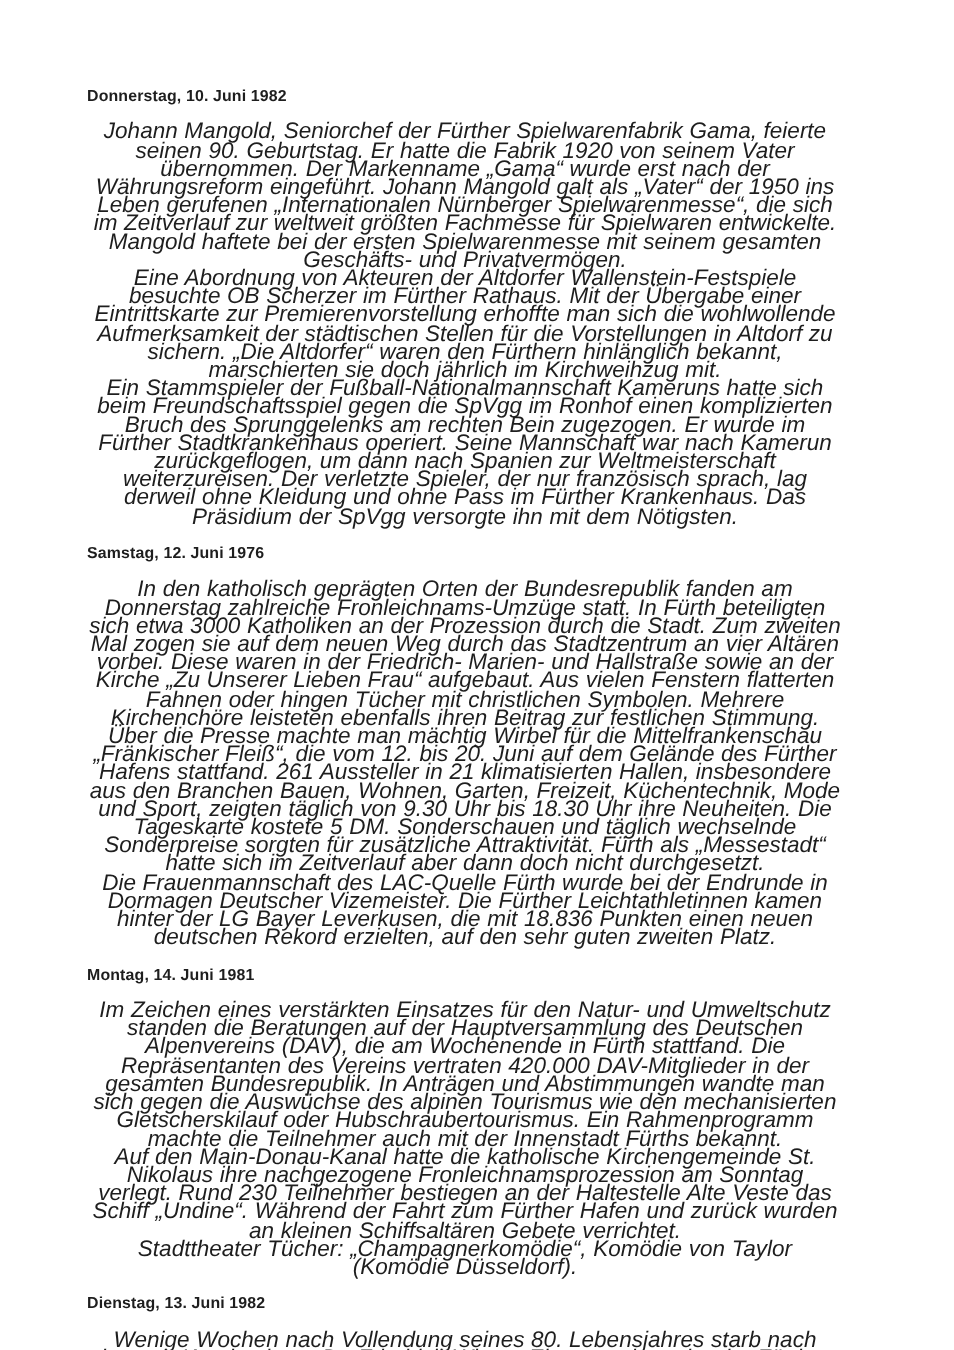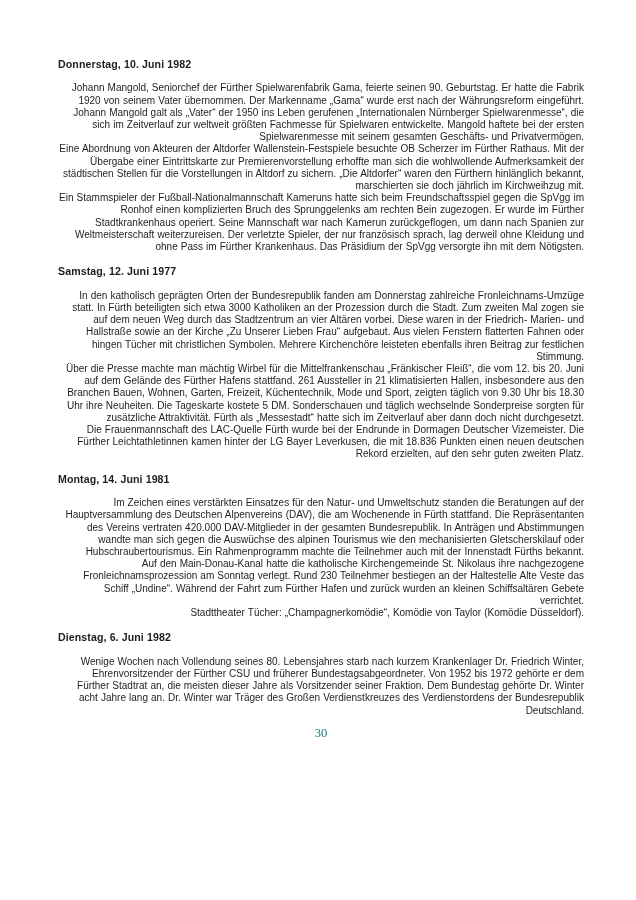--- a/index.html
+++ b/index.html
@@ -11,42 +11,43 @@
     width: 636px;
     height: 900px;
     font-family: "Liberation Sans", sans-serif;
     color: #1e1e1e;
     overflow: hidden;
   }
   .page {
     box-sizing: border-box;
     width: 636px;
     height: 900px;
-    padding: 58px 52px 0 58px;
+    padding: 58px 74px 0 58px;
     background: #ffffff;
   }
   .day-section {
     margin: 0;
   }
   .day-heading {
     font-size: 10.6px;
     font-weight: bold;
     line-height: 12.2px;
     margin: 12.2px 0 12.2px 0;
     letter-spacing: 0.1px;
   }
   .day-section:first-child .day-heading {
     margin-top: 0;
   }
   .para {
-    font-size: 10px;
+    font-size: 15px;
     line-height: 12.2px;
     margin: 0;
-    text-align: right;
+    text-align: center;
     word-spacing: 0.3px;
+    font-style: italic;
   }
   .page-number {
     font-family: "Liberation Serif", serif;
     font-size: 12.5px;
     line-height: 14px;
     text-align: center;
     margin-top: 9px;
     color: #0f766e;
   }
 </style>
@@ -56,34 +57,34 @@
 <div class="page">
 
   <section class="day-section">
     <h2 class="day-heading">Donnerstag, 10. Juni 1982</h2>
     <p class="para">Johann Mangold, Seniorchef der Fürther Spielwarenfabrik Gama, feierte seinen 90. Geburtstag. Er hatte die Fabrik 1920 von seinem Vater übernommen. Der Markenname „Gama“ wurde erst nach der Währungsreform eingeführt. Johann Mangold galt als „Vater“ der 1950 ins Leben gerufenen „Internationalen Nürnberger Spielwarenmesse“, die sich im Zeitverlauf zur weltweit größten Fachmesse für Spielwaren entwickelte. Mangold haftete bei der ersten Spielwarenmesse mit seinem gesamten Geschäfts- und Privatvermögen.</p>
     <p class="para">Eine Abordnung von Akteuren der Altdorfer Wallenstein-Festspiele besuchte OB Scherzer im Fürther Rathaus. Mit der Übergabe einer Eintrittskarte zur Premierenvorstellung erhoffte man sich die wohlwollende Aufmerksamkeit der städtischen Stellen für die Vorstellungen in Altdorf zu sichern. „Die Altdorfer“ waren den Fürthern hinlänglich bekannt, marschierten sie doch jährlich im Kirchweihzug mit.</p>
     <p class="para">Ein Stammspieler der Fußball-Nationalmannschaft Kameruns hatte sich beim Freundschaftsspiel gegen die SpVgg im Ronhof einen komplizierten Bruch des Sprunggelenks am rechten Bein zugezogen. Er wurde im Fürther Stadtkrankenhaus operiert. Seine Mannschaft war nach Kamerun zurückgeflogen, um dann nach Spanien zur Weltmeisterschaft weiterzureisen. Der verletzte Spieler, der nur französisch sprach, lag derweil ohne Kleidung und ohne Pass im Fürther Krankenhaus. Das Präsidium der SpVgg versorgte ihn mit dem Nötigsten.</p>
   </section>
 
   <section class="day-section">
-    <h2 class="day-heading">Samstag, 12. Juni 1977</h2>
+    <h2 class="day-heading">Samstag, 12. Juni 1976</h2>
     <p class="para">In den katholisch geprägten Orten der Bundesrepublik fanden am Donnerstag zahlreiche Fronleichnams-Umzüge statt. In Fürth beteiligten sich etwa 3000 Katholiken an der Prozession durch die Stadt. Zum zweiten Mal zogen sie auf dem neuen Weg durch das Stadtzentrum an vier Altären vorbei. Diese waren in der Friedrich- Marien- und Hallstraße sowie an der Kirche „Zu Unserer Lieben Frau“ aufgebaut. Aus vielen Fenstern flatterten Fahnen oder hingen Tücher mit christlichen Symbolen. Mehrere Kirchenchöre leisteten ebenfalls ihren Beitrag zur festlichen Stimmung.</p>
     <p class="para">Über die Presse machte man mächtig Wirbel für die Mittelfrankenschau „Fränkischer Fleiß“, die vom 12. bis 20. Juni auf dem Gelände des Fürther Hafens stattfand. 261 Aussteller in 21 klimatisierten Hallen, insbesondere aus den Branchen Bauen, Wohnen, Garten, Freizeit, Küchentechnik, Mode und Sport, zeigten täglich von 9.30 Uhr bis 18.30 Uhr ihre Neuheiten. Die Tageskarte kostete 5 DM. Sonderschauen und täglich wechselnde Sonderpreise sorgten für zusätzliche Attraktivität. Fürth als „Messestadt“ hatte sich im Zeitverlauf aber dann doch nicht durchgesetzt.</p>
     <p class="para">Die Frauenmannschaft des LAC-Quelle Fürth wurde bei der Endrunde in Dormagen Deutscher Vizemeister. Die Fürther Leichtathletinnen kamen hinter der LG Bayer Leverkusen, die mit 18.836 Punkten einen neuen deutschen Rekord erzielten, auf den sehr guten zweiten Platz.</p>
   </section>
 
   <section class="day-section">
     <h2 class="day-heading">Montag, 14. Juni 1981</h2>
     <p class="para">Im Zeichen eines verstärkten Einsatzes für den Natur- und Umweltschutz standen die Beratungen auf der Hauptversammlung des Deutschen Alpenvereins (DAV), die am Wochenende in Fürth stattfand. Die Repräsentanten des Vereins vertraten 420.000 DAV-Mitglieder in der gesamten Bundesrepublik. In Anträgen und Abstimmungen wandte man sich gegen die Auswüchse des alpinen Tourismus wie den mechanisierten Gletscherskilauf oder Hubschraubertourismus. Ein Rahmenprogramm machte die Teilnehmer auch mit der Innenstadt Fürths bekannt.</p>
     <p class="para">Auf den Main-Donau-Kanal hatte die katholische Kirchengemeinde St. Nikolaus ihre nachgezogene Fronleichnamsprozession am Sonntag verlegt. Rund 230 Teilnehmer bestiegen an der Haltestelle Alte Veste das Schiff „Undine“. Während der Fahrt zum Fürther Hafen und zurück wurden an kleinen Schiffsaltären Gebete verrichtet.</p>
     <p class="para">Stadttheater Tücher: „Champagnerkomödie“, Komödie von Taylor (Komödie Düsseldorf).</p>
   </section>
 
   <section class="day-section">
-    <h2 class="day-heading">Dienstag, 6. Juni 1982</h2>
+    <h2 class="day-heading">Dienstag, 13. Juni 1982</h2>
     <p class="para">Wenige Wochen nach Vollendung seines 80. Lebensjahres starb nach kurzem Krankenlager Dr. Friedrich Winter, Ehrenvorsitzender der Fürther CSU und früherer Bundestagsabgeordneter. Von 1952 bis 1972 gehörte er dem Fürther Stadtrat an, die meisten dieser Jahre als Vorsitzender seiner Fraktion. Dem Bundestag gehörte Dr. Winter acht Jahre lang an. Dr. Winter war Träger des Großen Verdienstkreuzes des Verdienstordens der Bundesrepublik Deutschland.</p>
   </section>
 
 
   <div class="page-number">30</div>
 
 </div>
 
 </body></html>

